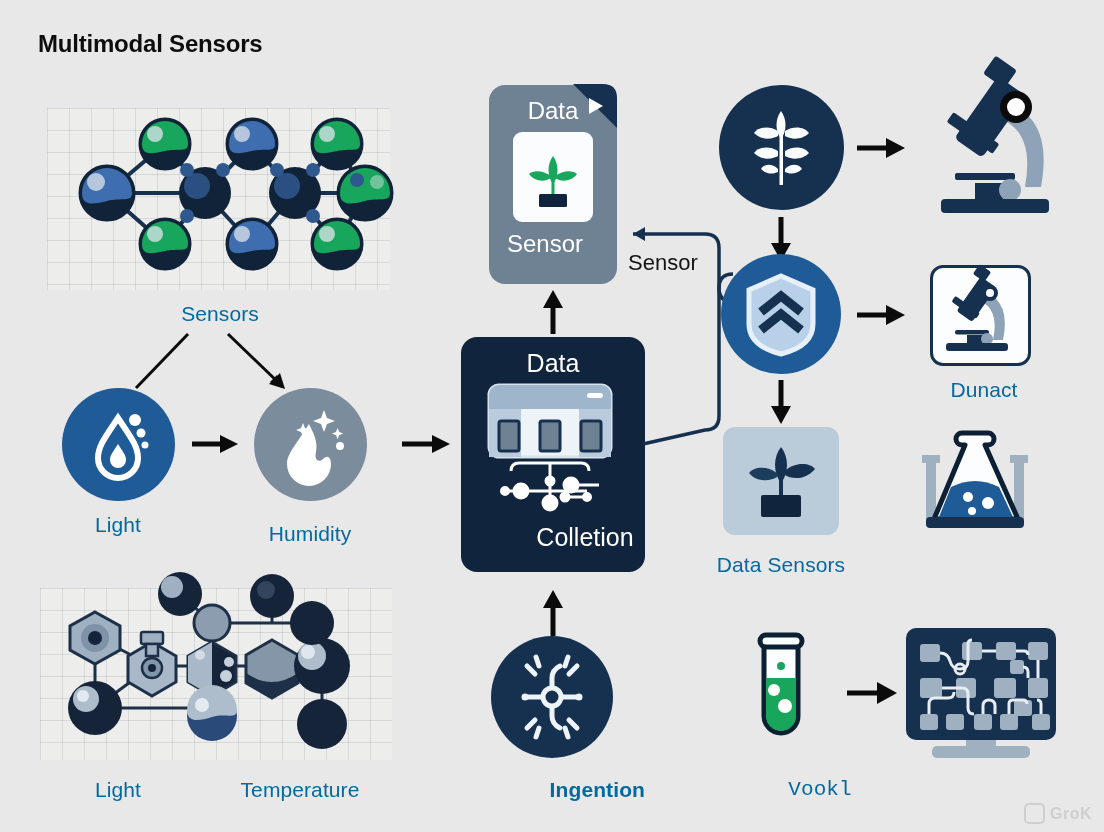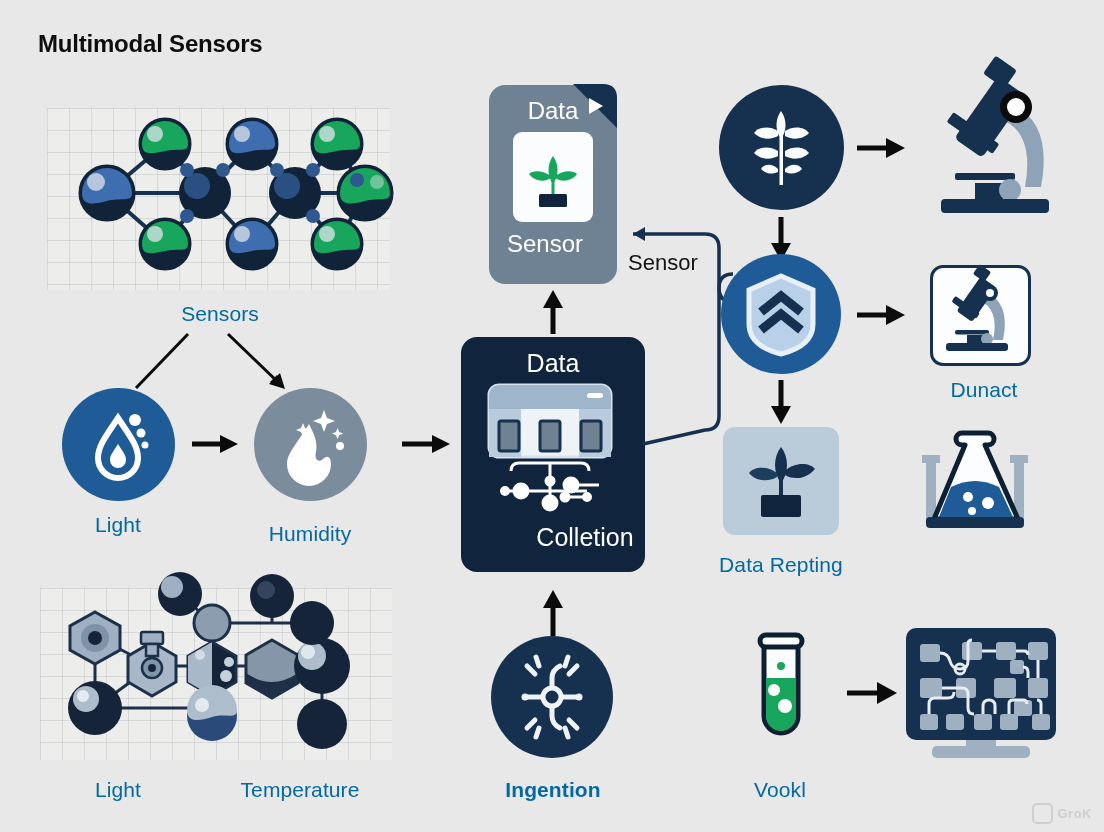--- a/index.html
+++ b/index.html
@@ -32,21 +32,21 @@
     background:
       repeating-linear-gradient(to right,rgba(120,130,145,.20) 0 1px,transparent 1px 22px),
       repeating-linear-gradient(to bottom,rgba(120,130,145,.20) 0 1px,transparent 1px 22px),
       #ededeb;
   }
   .circ{position:absolute;border-radius:50%;}
   .card{position:absolute;border-radius:16px;}
   svg{display:block;overflow:visible;}
   .wm{
     position:absolute;right:12px;bottom:8px;
-    font-size:13px;color:rgba(150,150,150,.30);
+    font-size:16px;color:rgba(150,150,150,.30);
     font-weight:600;letter-spacing:.5px;
     display:flex;align-items:center;gap:5px;
   }
   .wm .wmring{
     width:17px;height:17px;border-radius:5px;
     border:2.5px solid rgba(150,150,150,.30);
     display:inline-block;
   }
 </style>
 </head>
@@ -293,21 +293,21 @@
         <line x1="48" y1="92" x2="45" y2="101"></line>
         <line x1="74" y1="92" x2="77" y2="101"></line>
       </g>
       <circle cx="61" cy="61" r="9" fill="#16304f" stroke="#eef3f8" stroke-width="5"></circle>
       <g fill="#eef3f8">
         <circle cx="34" cy="61" r="3.5"></circle>
           <circle cx="88" cy="61" r="3.5"></circle>
       </g>
     </svg>
   </div>
-  <div class="lbl bold" style="left:461px;top:778px;width:184px;">Ingention</div>
+  <div class="lbl bold" style="left:461px;top:778px;width:184px;text-align:right;">Ingention</div>
 
   <svg class="abs" style="left:615px;top:230px;" width="140" height="240">
     <path d="M115 0 q14 0 14 14 L129 22 q0 14 -14 14 L30 36 q-14 0 -14 14" fill="none" stroke="#16304f" stroke-width="0"></path>
     <path d="M118 72 q-14 0 -14 -14 L104 18 q0 -14 -14 -14 L18 4" fill="none" stroke="#16304f" stroke-width="3.5"></path>
     <path d="M18 4 L30 -3 L30 11 Z" fill="#16304f"></path>
     <path d="M118 44 q-14 0 -14 14 L104 186 q0 14 -14 14 L28 214" fill="none" stroke="#16304f" stroke-width="3.5"></path>
   </svg>
   <div class="abs" style="left:628px;top:250px;font-size:22px;color:#141414;">Sensor</div>
 
   <div class="circ" style="left:719px;top:85px;width:125px;height:125px;background:#16304f;">
@@ -384,21 +384,21 @@
 
   <div class="card" style="left:723px;top:427px;width:116px;height:108px;background:#bacbd9;border-radius:12px;">
     <svg width="116" height="108" viewBox="0 0 116 108">
       <path d="M58 20 C50 30 50 46 58 56 C66 46 66 30 58 20 Z" fill="#16304f"></path>
       <path d="M54 46 C44 38 30 40 26 46 C34 56 48 54 54 50 Z" fill="#1d3d5c"></path>
       <path d="M62 44 C72 34 88 36 92 42 C82 54 68 52 62 48 Z" fill="#16304f"></path>
       <rect x="56" y="44" width="4" height="28" fill="#16304f"></rect>
       <rect x="38" y="68" width="40" height="22" rx="2" fill="#10243d"></rect>
     </svg>
   </div>
-  <div class="lbl" style="left:686px;top:553px;width:190px;">Data Repting</div>
+  <div class="lbl" style="left:686px;top:553px;width:190px;">Data Sensors</div>
 
   <svg class="abs" style="left:920px;top:425px;" width="112" height="118">
     <rect x="6" y="30" width="10" height="68" fill="#9fb0c0"></rect>
     <rect x="2" y="30" width="18" height="8" fill="#9fb0c0"></rect>
     <rect x="94" y="30" width="10" height="68" fill="#9fb0c0"></rect>
     <rect x="90" y="30" width="18" height="8" fill="#9fb0c0"></rect>
     <path d="M42 8 h26 a6 6 0 0 1 0 12 h-3 L98 94 h-84 L45 20 h-3 a6 6 0 0 1 0 -12 Z" fill="#fbfdfe" stroke="#0d1f33" stroke-width="5" stroke-linejoin="round"></path>
     <path d="M31 62 q24 -12 48 0 L93 92 h-74 Z" fill="#1f5b96"></path>
     <circle cx="48" cy="72" r="5" fill="#fff"></circle>
     <circle cx="68" cy="78" r="6" fill="#fff"></circle>
@@ -407,21 +407,21 @@
   </svg>
 
   <svg class="abs" style="left:748px;top:632px;" width="66" height="126">
     <path d="M16 8 h34 a8 8 0 0 1 0 0 v76 a17 17 0 0 1 -34 0 v-76 a8 8 0 0 1 0 0 Z" fill="#fbfdfe" stroke="#0d1f33" stroke-width="5"></path>
     <path d="M18 46 h30 v38 a15 15 0 0 1 -30 0 Z" fill="#17a65c"></path>
     <rect x="12" y="3" width="42" height="12" rx="6" fill="#fbfdfe" stroke="#0d1f33" stroke-width="5"></rect>
     <circle cx="33" cy="34" r="4" fill="#17a65c"></circle>
     <circle cx="26" cy="58" r="6" fill="#fff"></circle>
     <circle cx="37" cy="74" r="7" fill="#fff"></circle>
   </svg>
-  <div class="lbl" style="left:690px;top:778px;width:180px;">Vookl</div>
+  <div class="lbl" style="left:730px;top:778px;width:180px;font-family:Liberation Mono, monospace;">Vookl</div>
 
   <svg class="abs" style="left:845px;top:678px;" width="56" height="30">
     <line x1="2" y1="15" x2="35" y2="15" stroke="#0b0b0b" stroke-width="5"></line>
     <path d="M52 15 L32 4 L32 26 Z" fill="#0b0b0b"></path>
   </svg>
 
   <svg class="abs" style="left:904px;top:628px;" width="172" height="130">
     <rect x="2" y="0" width="150" height="112" rx="10" fill="#16304f"></rect>
     <g fill="#9fb0c0">
       <rect x="16" y="16" width="20" height="18" rx="3"></rect>

